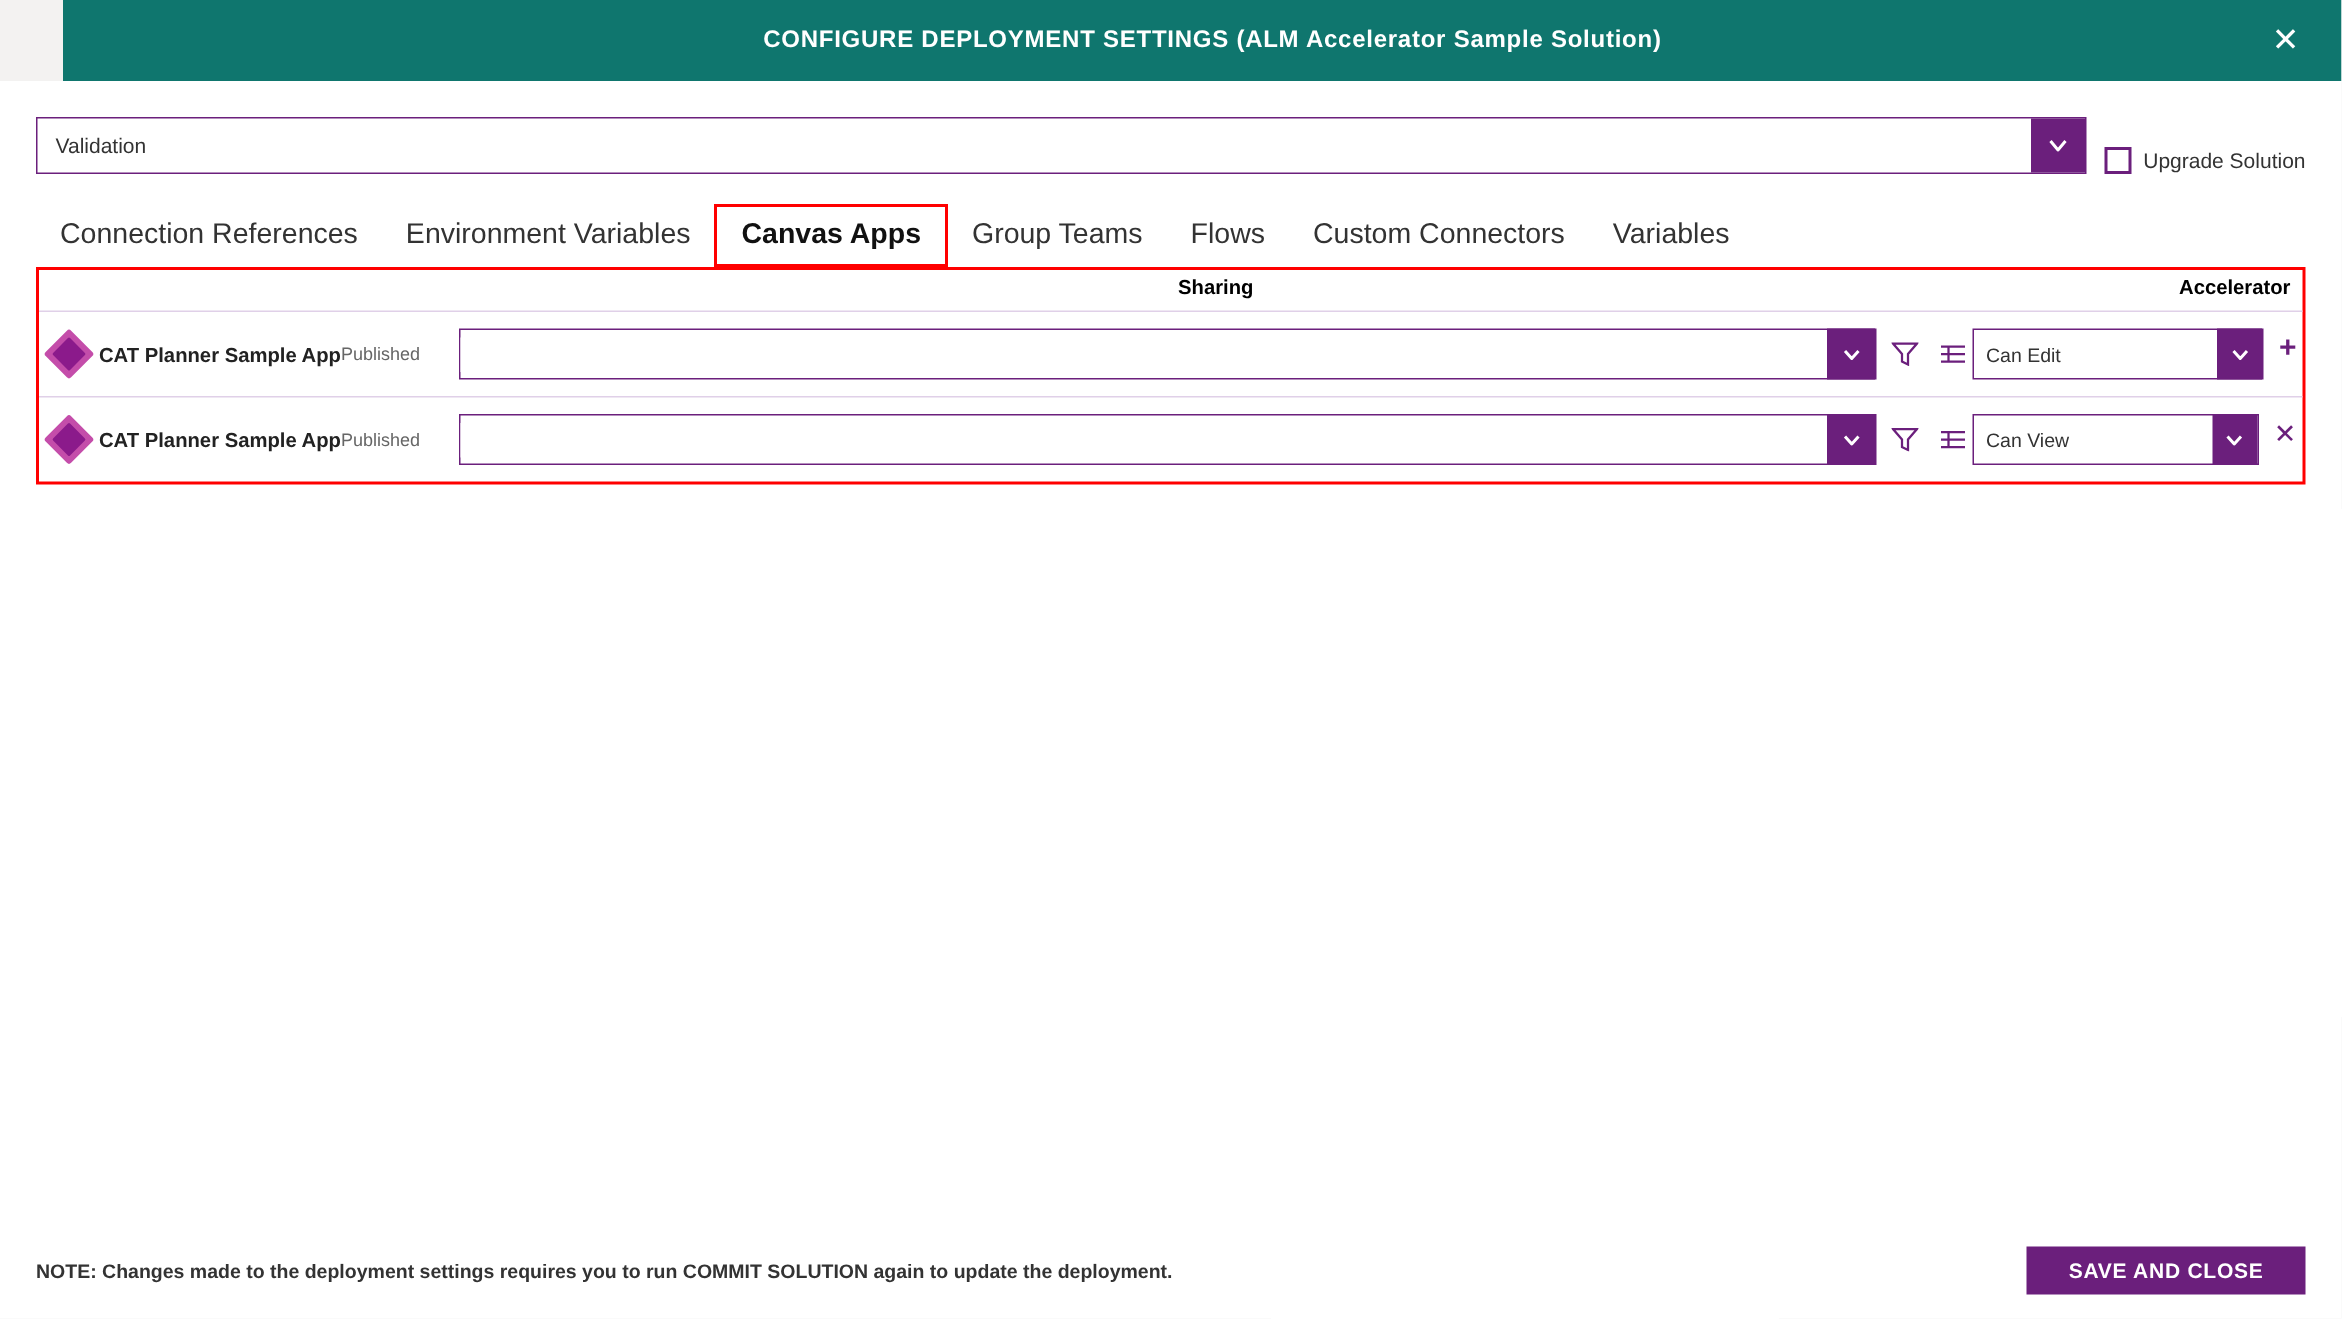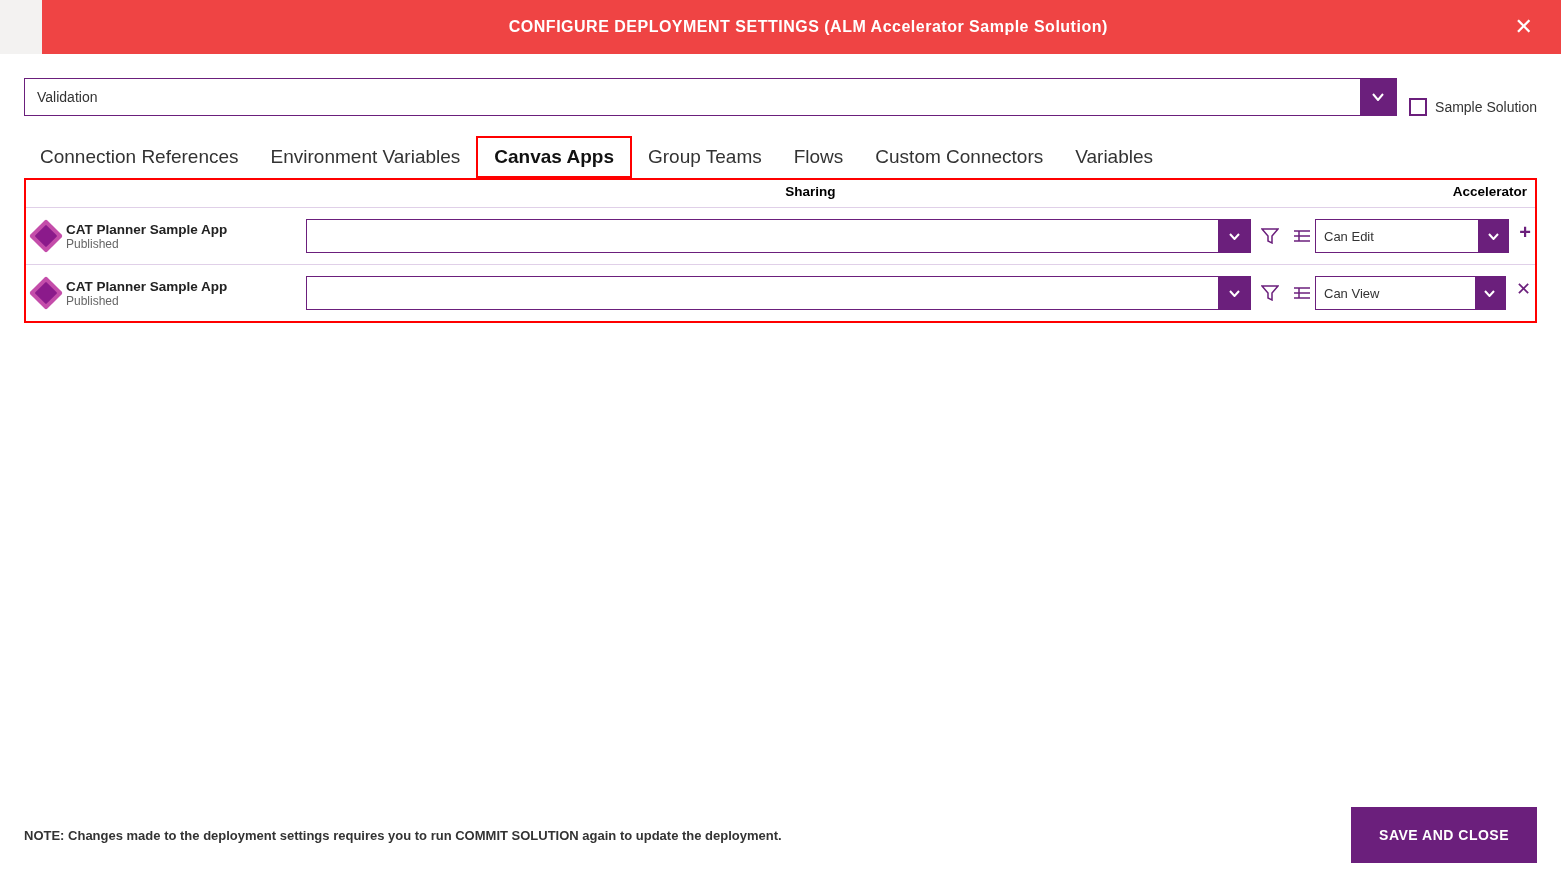--- a/index.html
+++ b/index.html
@@ -6,21 +6,21 @@
     body {
       font-family: 'Segoe UI', Arial, sans-serif;
       font-size: 14px;
       background: #f3f2f1;
       width: 1561px;
       min-height: 879px;
       display: flex;
       flex-direction: column;
     }
     .modal-header {
-      background: #ef4444;
+      background: #0f766e;
       color: white;
       padding: 16px 24px;
       display: flex;
       align-items: center;
       justify-content: space-between;
       margin-left: 42px;
     }
     .modal-title {
       font-size: 16px;
       font-weight: 600;
@@ -148,21 +148,21 @@
       padding-right: 8px;
     }
     .app-row {
       display: flex;
       align-items: center;
       padding: 8px 0;
       border-top: 1px solid #e0d0e8;
     }
     .app-info {
       display: flex;
-      flex-direction: column;
+      flex-direction: row;
       width: 220px;
       flex-shrink: 0;
     }
     .app-name {
       font-size: 13.5px;
       font-weight: 600;
       color: #222;
     }
     .app-status {
       font-size: 12px;
@@ -269,21 +269,21 @@
     }
     .note-text {
       font-size: 13px;
       color: #333;
       font-weight: 600;
     }
     .save-btn {
       background: #6b1f7c;
       color: white;
       border: none;
-      padding: 20px 28px;
+      padding: 8px 28px;
       font-size: 14px;
       font-weight: 700;
       cursor: pointer;
       letter-spacing: 0.5px;
       text-transform: uppercase;
     }
     
     .diamond-icon {
       width: 40px;
       height: 40px;
@@ -304,21 +304,21 @@
     <div class="env-select-wrapper">
       <div class="env-select-text">Validation</div>
       <button class="env-dropdown-btn">
         <svg width="12" height="8" viewBox="0 0 12 8" fill="none">
           <path d="M1 1L6 7L11 1" stroke="white" stroke-width="2"></path>
         </svg>
       </button>
     </div>
     <div class="upgrade-check-row">
       <div class="upgrade-checkbox"></div>
-      <span class="upgrade-label">Sample Solution</span>
+      <span class="upgrade-label">Upgrade Solution</span>
     </div>
   </div>
 
   <div class="tabs-row">
     <button class="tab-item">Connection References</button>
     <button class="tab-item">Environment Variables</button>
     <button class="tab-item active">Canvas Apps</button>
     <button class="tab-item">Group Teams</button>
     <button class="tab-item">Flows</button>
     <button class="tab-item">Custom Connectors</button>

